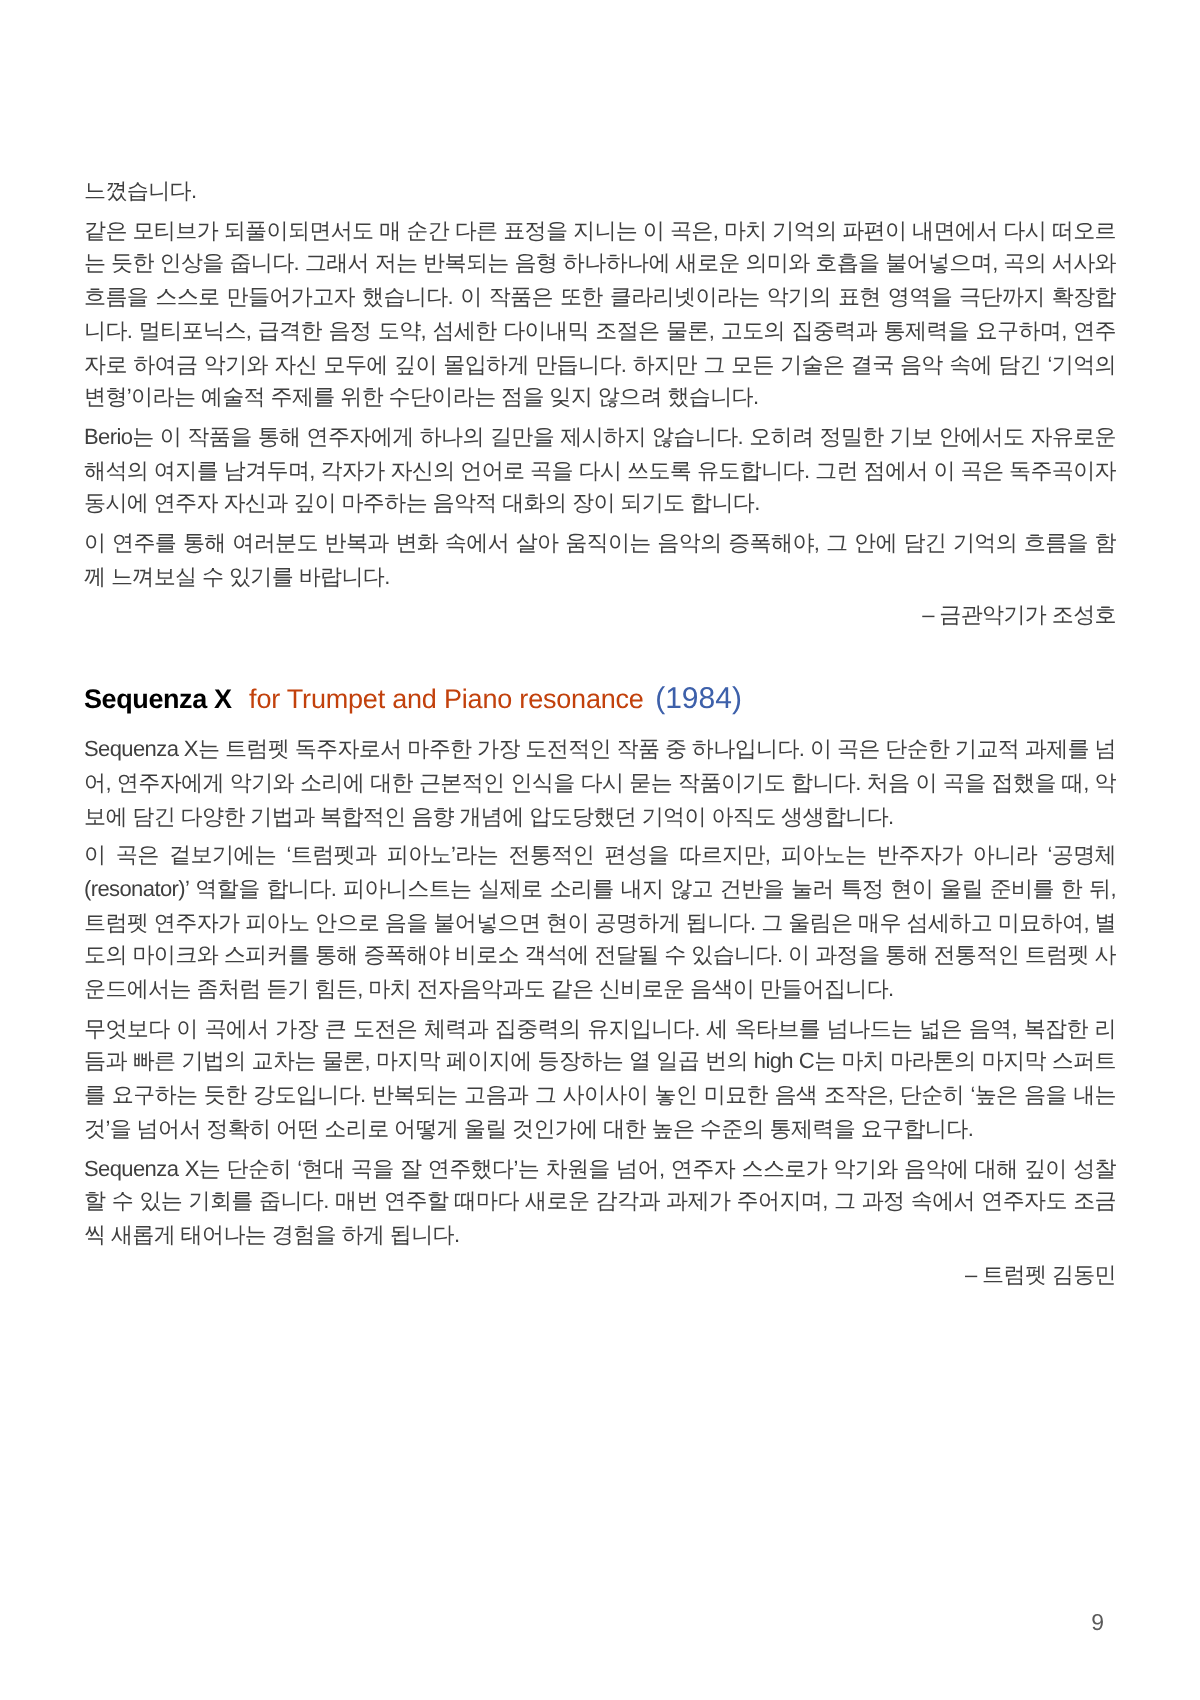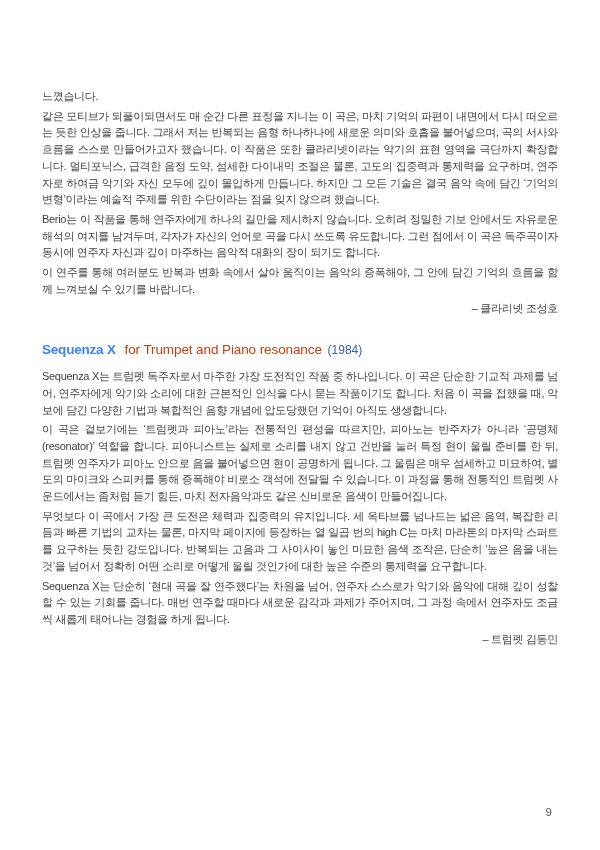--- a/index.html
+++ b/index.html
@@ -42,31 +42,31 @@
     text-align: right;
   }
   h2.piece-heading {
     margin: 25px 0 10px 0;
     font-size: 13.5px;
     line-height: 15px;
     font-weight: normal;
   }
   .title-bold {
     font-weight: bold;
-    color: #3b82f6;
+    color: #000000;
     letter-spacing: -0.2px;
   }
   .title-sub {
     color: #c2410c;
     margin-left: 5px;
     letter-spacing: -0.1px;
   }
   .title-year {
     color: #3d60aa;
-    font-size: 12px;
+    font-size: 15px;
     margin-left: 2px;
   }
   .page-number {
     position: absolute;
     top: 806px;
     right: 48px;
     font-size: 11.5px;
     color: #595959;
     font-weight: 500;
   }
@@ -75,21 +75,21 @@
 <body>
 
 <div class="page">
   <div class="content">
 
     <section>
       <p class="body">느꼈습니다.</p>
       <p class="body">같은 모티브가 되풀이되면서도 매 순간 다른 표정을 지니는 이 곡은, 마치 기억의 파편이 내면에서 다시 떠오르는 듯한 인상을 줍니다. 그래서 저는 반복되는 음형 하나하나에 새로운 의미와 호흡을 불어넣으며, 곡의 서사와 흐름을 스스로 만들어가고자 했습니다. 이 작품은 또한 클라리넷이라는 악기의 표현 영역을 극단까지 확장합니다. 멀티포닉스, 급격한 음정 도약, 섬세한 다이내믹 조절은 물론, 고도의 집중력과 통제력을 요구하며, 연주자로 하여금 악기와 자신 모두에 깊이 몰입하게 만듭니다. 하지만 그 모든 기술은 결국 음악 속에 담긴 ‘기억의 변형’이라는 예술적 주제를 위한 수단이라는 점을 잊지 않으려 했습니다.</p>
       <p class="body">Berio는 이 작품을 통해 연주자에게 하나의 길만을 제시하지 않습니다. 오히려 정밀한 기보 안에서도 자유로운 해석의 여지를 남겨두며, 각자가 자신의 언어로 곡을 다시 쓰도록 유도합니다. 그런 점에서 이 곡은 독주곡이자 동시에 연주자 자신과 깊이 마주하는 음악적 대화의 장이 되기도 합니다.</p>
       <p class="body">이 연주를 통해 여러분도 반복과 변화 속에서 살아 움직이는 음악의 증폭해야, 그 안에 담긴 기억의 흐름을 함께 느껴보실 수 있기를 바랍니다.</p>
-      <p class="signature">– 클라리넷 조성호</p>
+      <p class="signature">– 금관악기가 조성호</p>
     </section>
 
     <section>
       <h2 class="piece-heading">
         <span class="title-bold">Sequenza X</span>
         <span class="title-sub">for Trumpet and Piano resonance</span>
         <span class="title-year">(1984)</span>
       </h2>
       <p class="body">Sequenza X는 트럼펫 독주자로서 마주한 가장 도전적인 작품 중 하나입니다. 이 곡은 단순한 기교적 과제를 넘어, 연주자에게 악기와 소리에 대한 근본적인 인식을 다시 묻는 작품이기도 합니다. 처음 이 곡을 접했을 때, 악보에 담긴 다양한 기법과 복합적인 음향 개념에 압도당했던 기억이 아직도 생생합니다.</p>
       <p class="body">이 곡은 겉보기에는 ‘트럼펫과 피아노’라는 전통적인 편성을 따르지만, 피아노는 반주자가 아니라 ‘공명체(resonator)’ 역할을 합니다. 피아니스트는 실제로 소리를 내지 않고 건반을 눌러 특정 현이 울릴 준비를 한 뒤, 트럼펫 연주자가 피아노 안으로 음을 불어넣으면 현이 공명하게 됩니다. 그 울림은 매우 섬세하고 미묘하여, 별도의 마이크와 스피커를 통해 증폭해야 비로소 객석에 전달될 수 있습니다. 이 과정을 통해 전통적인 트럼펫 사운드에서는 좀처럼 듣기 힘든, 마치 전자음악과도 같은 신비로운 음색이 만들어집니다.</p>

